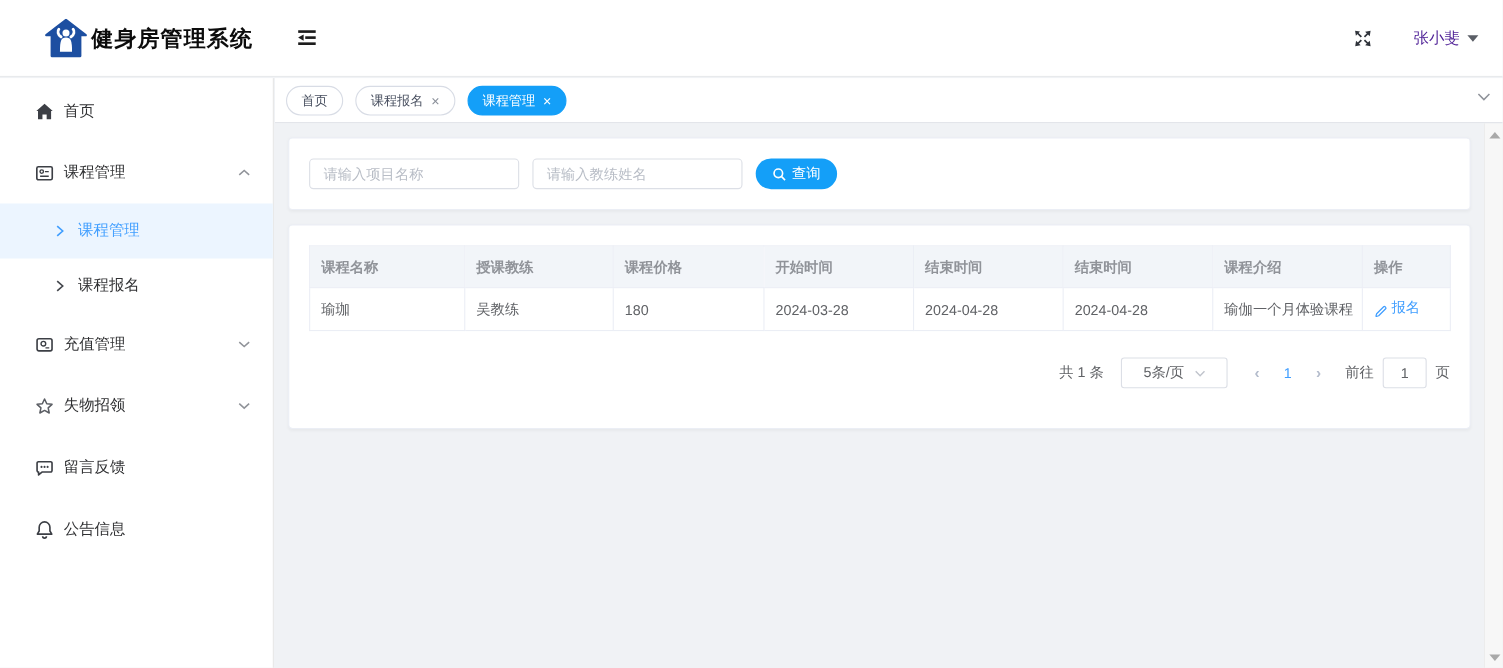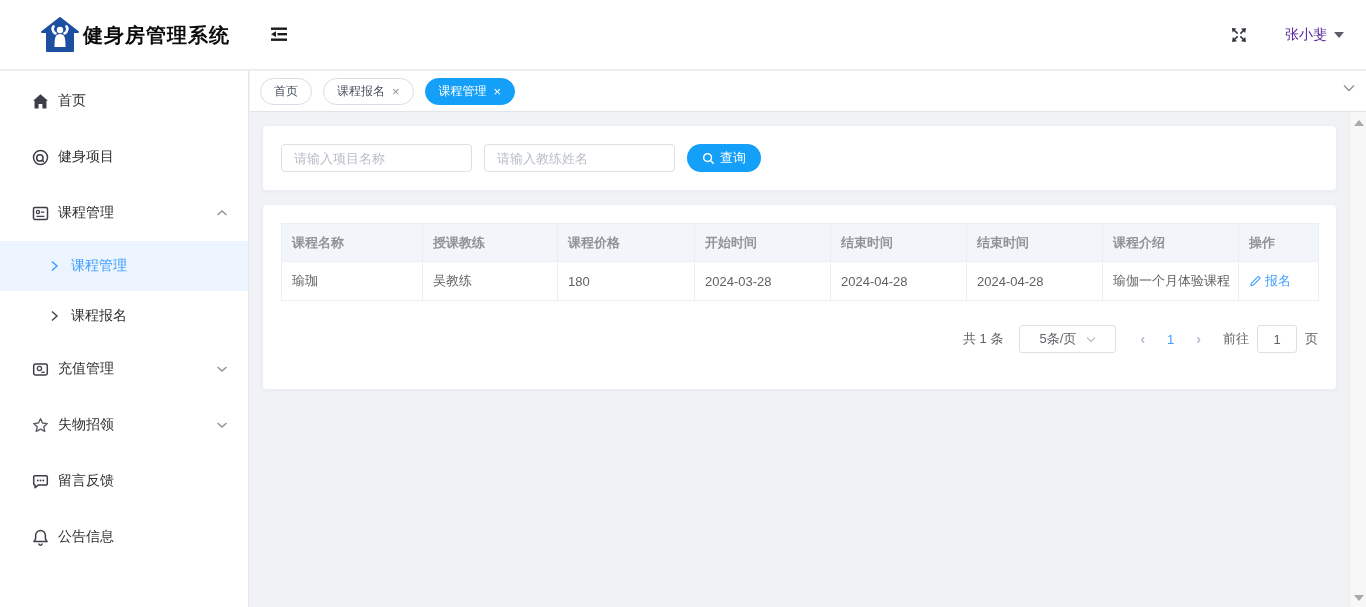--- a/index.html
+++ b/index.html
@@ -51,21 +51,21 @@
   .search-input::placeholder { color:#b8bdc6; }
   .query-btn { height:28px; padding:0 15px; border:none; border-radius:14px; background:#149ff8;
     color:#fff; font-size:13px; display:inline-flex; align-items:center; gap:5px; cursor:pointer;
     font-family:"Liberation Sans","DejaVu Sans",sans-serif; }
 
   .table-card { height:186px; padding:18px; }
   table.grid { border-collapse:collapse; width:1037px; table-layout:fixed; }
   .grid th, .grid td { border:1px solid #ebeef5; text-align:left; font-size:13px; overflow:hidden; white-space:nowrap; }
   .grid th { background:#f2f5f9; color:#909399; font-weight:bold; height:38px; padding:0 10px; }
   .grid td { color:#606266; height:39px; padding:0 10px; background:#fff; }
-  .action-link { color:#409eff; display:inline-flex; align-items:center; gap:4px; cursor:pointer; }
+  .action-link { color:#409eff; display:inline-flex; align-items:flex-end; gap:4px; cursor:pointer; }
 
   .pagination { width:1037px; margin-top:24px; display:flex; align-items:center; justify-content:flex-end;
     font-size:13px; color:#606266; }
   .pg-total { margin-right:16px; }
   .pg-size { width:97px; height:28px; border:1px solid #dcdfe6; border-radius:3px; display:flex;
     align-items:center; justify-content:center; gap:10px; cursor:pointer; color:#606266; margin-right:16px; }
   .pg-arrow { color:#b4bccc; font-size:14px; padding:0 8px; cursor:pointer; font-weight:bold; }
   .pg-current { color:#409eff; padding:0 14px; cursor:pointer; }
   .pg-goto-label { margin-left:14px; margin-right:8px; }
   .pg-goto-input { width:40px; height:28px; border:1px solid #dcdfe6; border-radius:3px; text-align:center;
@@ -125,30 +125,20 @@
 
   <div class="menu-item">
     <span class="mi-icon">
       <svg width="17" height="17" viewBox="0 0 16 16">
           <path d="M8 1.2 L15 7.4 L13.6 7.4 L13.6 14.5 L9.8 14.5 L9.8 10.4 L6.2 10.4 L6.2 14.5 L2.4 14.5 L2.4 7.4 L1 7.4 Z" fill="#3c3f45"></path>
         </svg>
     </span>
     <span>首页</span>
   </div>
 
-  <div class="menu-item">
-    <span class="mi-icon">
-      <svg width="17" height="17" viewBox="0 0 16 16">
-        <circle cx="8" cy="8" r="6.6" fill="none" stroke="#3c3f45" stroke-width="1.4"></circle>
-        <circle cx="7.4" cy="8.4" r="3" fill="none" stroke="#3c3f45" stroke-width="1.4"></circle>
-        <path d="M9.6 10.6 L11.3 12.1" stroke="#3c3f45" stroke-width="1.4"></path>
-      </svg>
-    </span>
-    <span>健身项目</span>
-  </div>
 
   <div class="menu-item">
     <span class="mi-icon">
       <svg width="17" height="17" viewBox="0 0 16 16">
         <rect x="1.4" y="2.4" width="13.2" height="11.2" rx="1.4" fill="none" stroke="#3c3f45" stroke-width="1.4"></rect>
         <circle cx="5.6" cy="6.6" r="1.5" fill="none" stroke="#3c3f45" stroke-width="1.2"></circle>
         <path d="M8.4 6.6 L11.6 6.6 M4.2 10.6 L11.6 10.6" stroke="#3c3f45" stroke-width="1.2"></path>
       </svg>
     </span>
     <span>课程管理</span>

